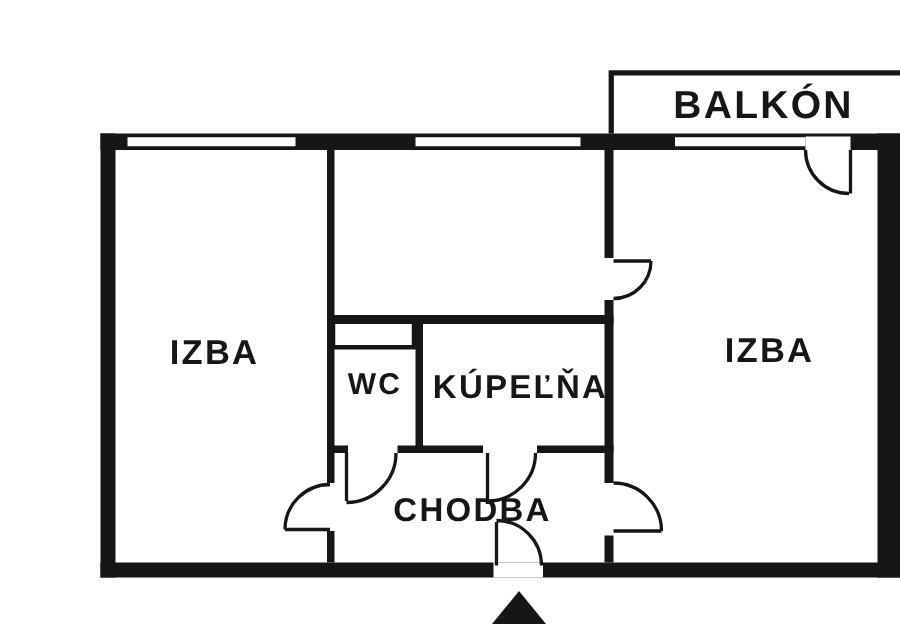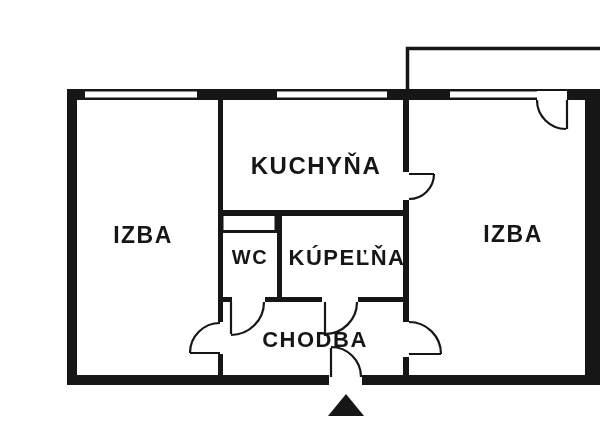--- a/index.html
+++ b/index.html
@@ -89,19 +89,19 @@
 
       <path d="M 409 354 L 441 354 M 409 322 A 32 32 0 0 1 441 354"></path>
 
       <path d="M 331 377 L 331 348 M 361 377 A 30 30 0 0 0 331 347"></path>
     </g>
 
     <polygon points="346,394 364,416 328,416" fill="var(--wall)"></polygon>
   </svg>
 
   <div class="room-label lbl-izba-left">IZBA</div>
-  <div class="room-label lbl-kuchyna">KUCHYŇA</div>
   <div class="room-label lbl-izba-right">IZBA</div>
   <div class="room-label lbl-wc">WC</div>
   <div class="room-label lbl-kupelna">KÚPEĽŇA</div>
   <div class="room-label lbl-chodba">CHODBA</div>
+  <div class="room-label lbl-balkon">BALKÓN</div>
 
 </div>
 
 </body></html>

